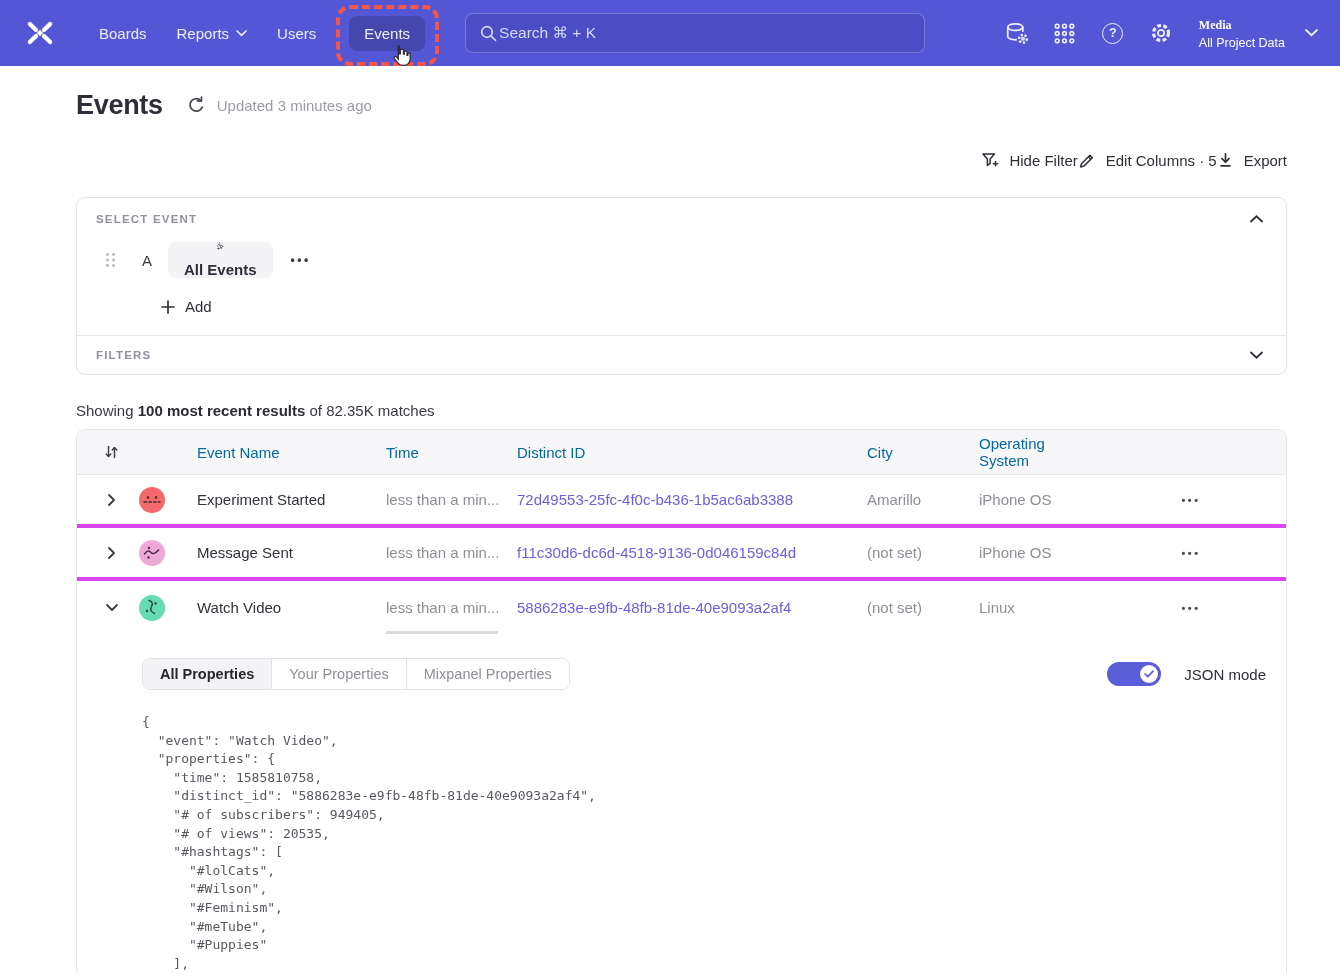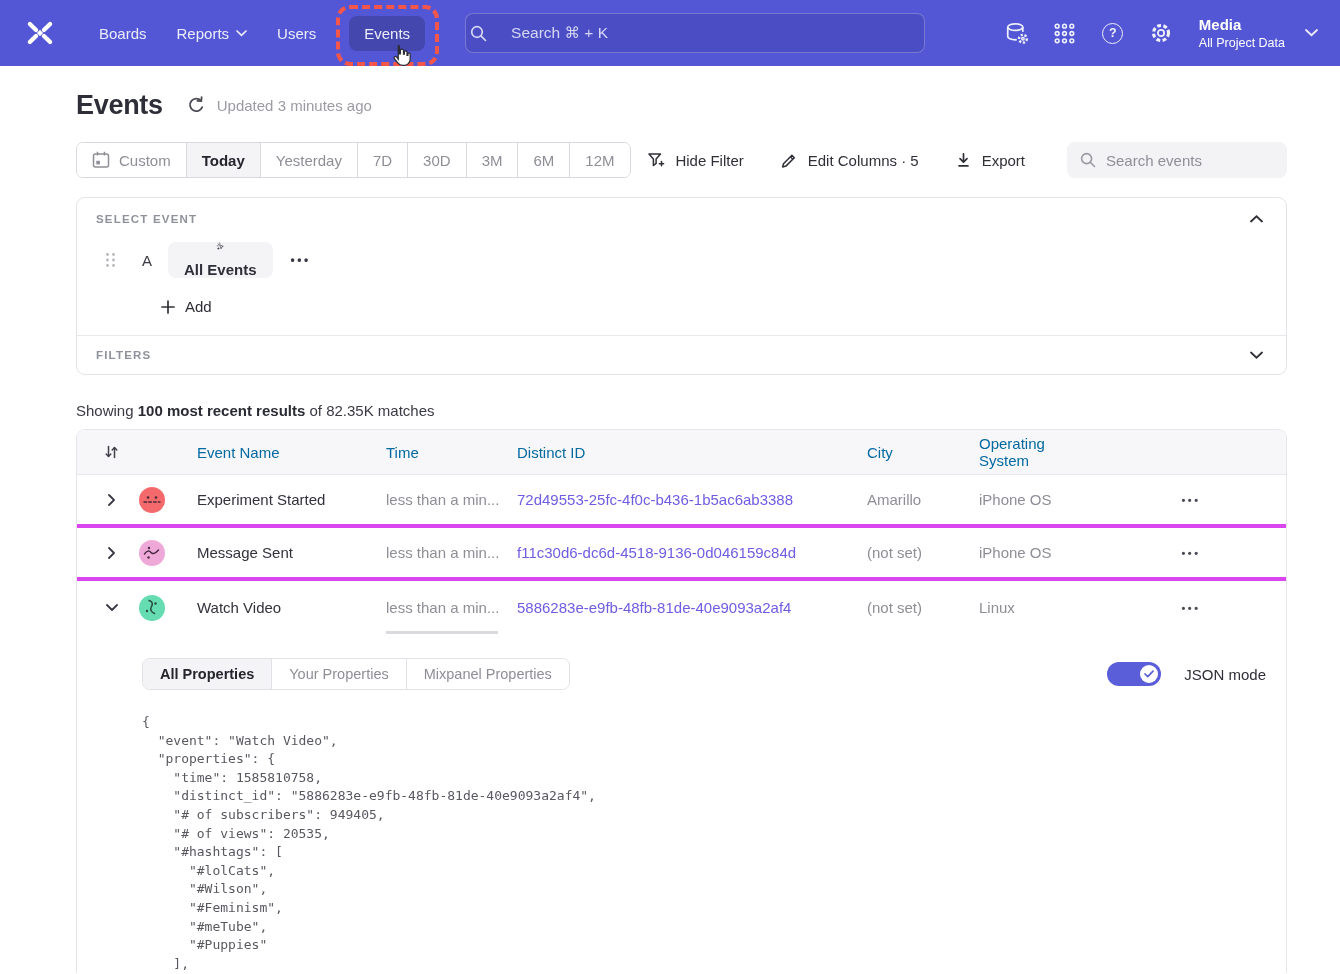--- a/index.html
+++ b/index.html
@@ -16,47 +16,47 @@
   .nav-items { display:flex; align-items:center; margin-left:24px; }
   .nav-item { color:#ecedfb; font-size:15px; font-weight:500; padding:9px 15px; border-radius:8px;
               display:flex; align-items:center; gap:7px; cursor:pointer; white-space:nowrap; }
   .nav-item.active { background:#4447AE; }
   .events-wrap { position:relative; margin-left:18px; }
   .annotation { position:absolute; left:-13px; top:-11px; right:-14px; bottom:-15px;
                 border:4px dashed #F4564A; border-radius:14px; pointer-events:none; }
   .cursor-glyph { position:absolute; left:42px; top:28px; }
   .nav-search { margin-left:40px; width:460px; height:40px; background:#4A4DC3;
                 border:1px solid rgba(255,255,255,0.25); border-radius:8px;
-                display:flex; align-items:center; gap:24px; padding:0 4px;
+                display:flex; align-items:center; gap:2px; padding:0 14px;
                 color:#d6d8f6; font-size:15.5px; cursor:text; }
   .nav-right { margin-left:auto; display:flex; align-items:center; gap:8px; }
   .icon-btn { width:40px; height:38px; display:flex; align-items:center; justify-content:center;
               border-radius:8px; cursor:pointer; }
   .help-circle { width:21px; height:21px; border:1.7px solid #eef0fc; border-radius:50%;
                  color:#eef0fc; font-size:12.5px; font-weight:700; display:flex;
                  align-items:center; justify-content:center; }
   .project { margin-left:10px; color:#fff; cursor:pointer; }
-  .project-name { font-size:15px; font-weight:700; line-height:18px; }
+  .project-name { font-size:12px; font-weight:700; line-height:18px;font-family:Liberation Serif, serif; }
   .project-scope { font-size:12.5px; line-height:16px; margin-top:1px; }
   .project-caret { margin-left:12px; }
 
   
   .main { padding:24px 53px 0 76px; }
   .title-row { display:flex; align-items:center; }
   .page-title { font-size:27px; font-weight:700; color:#2e2e38; letter-spacing:-0.3px; }
   .refresh-btn { margin-left:24px; cursor:pointer; }
   .updated { margin-left:11px; color:#9b9ba4; font-size:15px; }
 
   .controls-row { display:flex; align-items:center; margin-top:21px; height:36px; }
   .segmented { display:flex; border:1px solid #d8d8de; border-radius:7px; height:36px; overflow:hidden; }
   .seg { padding:0 15px; display:flex; align-items:center; gap:9px; font-size:15px; color:#8e8e97;
          border-right:1px solid #d8d8de; background:#fff; cursor:pointer; white-space:nowrap; }
   .seg:last-child { border-right:none; }
   .seg.active { background:#f4f4f6; color:#25252d; font-weight:700; }
-  .toolbar { display:flex; align-items:center; margin-left:auto; gap:36px; }
+  .toolbar { display:flex; align-items:center; margin-left:auto; }
   .tool-btn { display:flex; align-items:center; gap:10px; font-size:15px; font-weight:500;
               color:#2f2f38; cursor:pointer; white-space:nowrap; }
   .search-events { width:220px; height:36px; background:#f3f3f5; border-radius:8px; margin-left:42px;
                    display:flex; align-items:center; gap:10px; padding:0 13px; color:#8e8e97;
                    font-size:15px; cursor:text; }
 
   
   .card { border:1px solid #e3e3e8; border-radius:9px; margin-top:19px; }
   .card-top { padding:15px 19px 20px; }
   .section-head { display:flex; justify-content:space-between; align-items:center;gap:16px; }
@@ -215,40 +215,20 @@
     <div class="refresh-btn">
       <svg width="19" height="19" viewBox="0 0 19 19">
         <path d="M15.2 11.2 a6.3 6.3 0 1 1 -1.2 -6.6" fill="none" stroke="#4c4c56" stroke-width="1.8" stroke-linecap="round"></path>
         <polyline points="14.6,1.2 14.3,5.1 10.4,4.8" fill="none" stroke="#4c4c56" stroke-width="1.8" stroke-linecap="round" stroke-linejoin="round"></polyline>
       </svg>
     </div>
     <div class="updated">Updated 3 minutes ago</div>
   </div>
 
   <div class="controls-row">
-    <div class="segmented">
-      <div class="seg">
-        <svg width="18" height="18" viewBox="0 0 18 18">
-          <g fill="none" stroke="#8e8e97" stroke-width="1.5">
-            <rect x="1.5" y="3" width="15" height="13" rx="2"></rect>
-            <line x1="5.5" y1="0.8" x2="5.5" y2="4.4"></line>
-              <line x1="12.5" y1="0.8" x2="12.5" y2="4.4"></line>
-          </g>
-          <rect x="4.3" y="9.8" width="3.6" height="3.6" fill="#8e8e97"></rect>
-        </svg>
-        <span>Custom</span>
-      </div>
-      <div class="seg active">Today</div>
-      <div class="seg">Yesterday</div>
-      <div class="seg">7D</div>
-      <div class="seg">30D</div>
-      <div class="seg">3M</div>
-      <div class="seg">6M</div>
-      <div class="seg">12M</div>
-    </div>
 
     <div class="toolbar">
       <div class="tool-btn">
         <svg width="18" height="17" viewBox="0 0 18 17">
           <path d="M2 2 h11.5 l-4.4 5 v4.4 l-2.7 2.1 v-6.5 z" fill="none" stroke="#2f2f38" stroke-width="1.5" stroke-linejoin="round"></path>
           <line x1="14.5" y1="9.6" x2="14.5" y2="13.8" stroke="#2f2f38" stroke-width="1.5" stroke-linecap="round"></line>
           <line x1="12.4" y1="11.7" x2="16.6" y2="11.7" stroke="#2f2f38" stroke-width="1.5" stroke-linecap="round"></line>
         </svg>
         <span>Hide Filter</span>
       </div>
@@ -264,27 +244,20 @@
           <g fill="none" stroke="#2f2f38" stroke-width="1.7" stroke-linecap="round" stroke-linejoin="round">
             <line x1="8.5" y1="1.8" x2="8.5" y2="9.6"></line>
             <polyline points="5,6.6 8.5,10.1 12,6.6"></polyline>
             <line x1="4" y1="13.8" x2="13" y2="13.8"></line>
           </g>
         </svg>
         <span>Export</span>
       </div>
     </div>
 
-    <div class="search-events">
-      <svg width="16" height="16" viewBox="0 0 16 16">
-        <circle cx="6.6" cy="6.6" r="5" fill="none" stroke="#9a9aa3" stroke-width="1.6"></circle>
-        <line x1="10.5" y1="10.5" x2="14.5" y2="14.5" stroke="#9a9aa3" stroke-width="1.6" stroke-linecap="round"></line>
-      </svg>
-      <span>Search events</span>
-    </div>
   </div>
 
   <section class="card">
     <div class="card-top">
       <div class="section-head">
         <span class="section-label">SELECT EVENT</span>
         <span class="chev-btn">
           <svg width="13" height="8" viewBox="0 0 13 8">
             <polyline points="1,6.5 6.5,1.3 12,6.5" fill="none" stroke="#2f2f38" stroke-width="1.8" stroke-linecap="round"></polyline>
           </svg>

